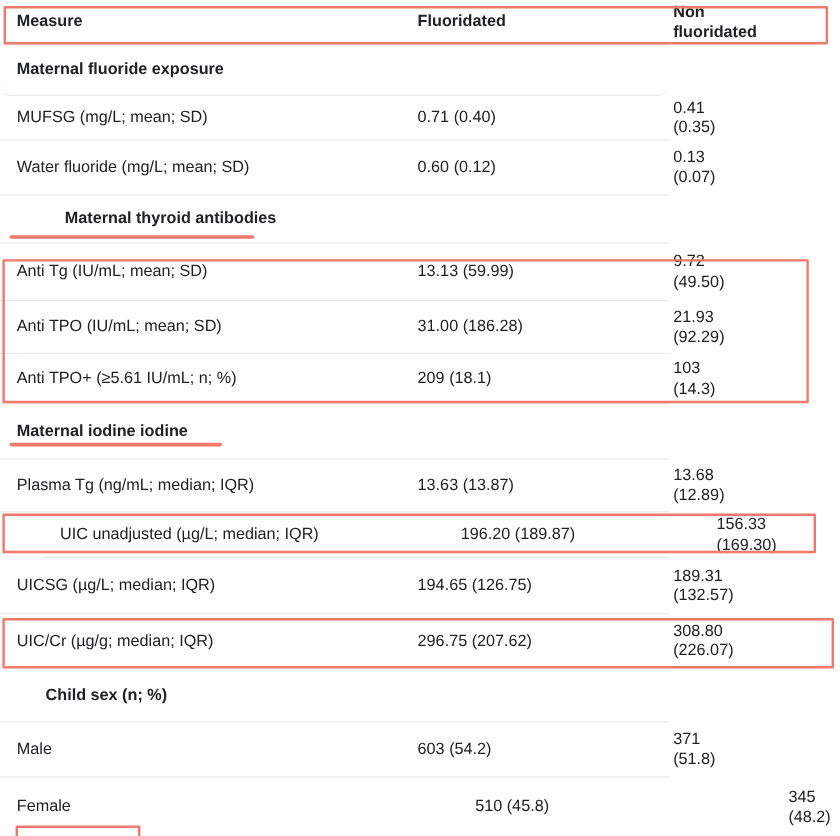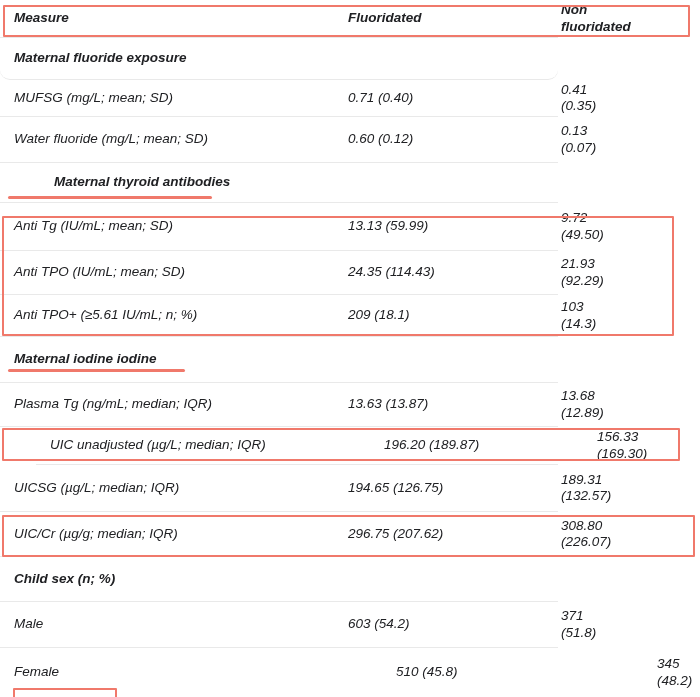--- a/index.html
+++ b/index.html
@@ -4,21 +4,21 @@
 <style>
   html,body{margin:0;padding:0;}
   body{
     width:700px;height:697px;
     background:#ffffff;
     font-family:"Liberation Sans","DejaVu Sans",sans-serif;
     color:#202124;
     overflow:hidden;
     position:relative;
   }
-  #table{width:558px;position:relative;font-style:italic;}
+  #table{width:558px;position:relative;}
   .row{
     display:grid;
     grid-template-columns:348px 213px 1fr;
     align-items:center;
     box-sizing:border-box;
     border-bottom:1px solid #e9e9e9;
     font-size:13.5px;
     line-height:1.2;
   }
   .row.last{border-bottom:none;}
@@ -68,21 +68,21 @@
         <div class="cell c2"></div>
         <div class="cell c3"></div>
       </div>
       <div class="row data-row" style="height: 48px;">
         <div class="cell c1">Anti Tg (IU/mL; mean; SD)</div>
         <div class="cell c2">13.13 (59.99)</div>
         <div class="cell c3">9.72 (49.50)</div>
       </div>
       <div class="row data-row" style="height: 44px;">
         <div class="cell c1">Anti TPO (IU/mL; mean; SD)</div>
-        <div class="cell c2">24.35 (114.43)</div>
+        <div class="cell c2">31.00 (186.28)</div>
         <div class="cell c3">21.93 (92.29)</div>
       </div>
       <div class="row data-row" style="height: 42px;">
         <div class="cell c1">Anti TPO+ (≥5.61 IU/mL; n; %)</div>
         <div class="cell c2">209 (18.1)</div>
         <div class="cell c3">103 (14.3)</div>
       </div>
       <div class="row section-row" style="height: 46px;">
         <div class="cell c1">Maternal iodine iodine</div>
         <div class="cell c2"></div>
@@ -101,21 +101,21 @@
       <div class="row data-row" style="height: 47px;">
         <div class="cell c1">UICSG (µg/L; median; IQR)</div>
         <div class="cell c2">194.65 (126.75)</div>
         <div class="cell c3">189.31 (132.57)</div>
       </div>
       <div class="row data-row" style="height: 45px;">
         <div class="cell c1">UIC/Cr (µg/g; median; IQR)</div>
         <div class="cell c2">296.75 (207.62)</div>
         <div class="cell c3">308.80 (226.07)</div>
       </div>
-      <div class="row section-row" style="height: 45px;">
+      <div class="row section-row" style="height: 45px; padding-left: 24px;">
         <div class="cell c1">Child sex (n; %)</div>
         <div class="cell c2"></div>
         <div class="cell c3"></div>
       </div>
       <div class="row data-row" style="height: 46px;">
         <div class="cell c1">Male</div>
         <div class="cell c2">603 (54.2)</div>
         <div class="cell c3">371 (51.8)</div>
       </div>
       <div class="row data-row last" style="height: 49px; gap: 48px;">

